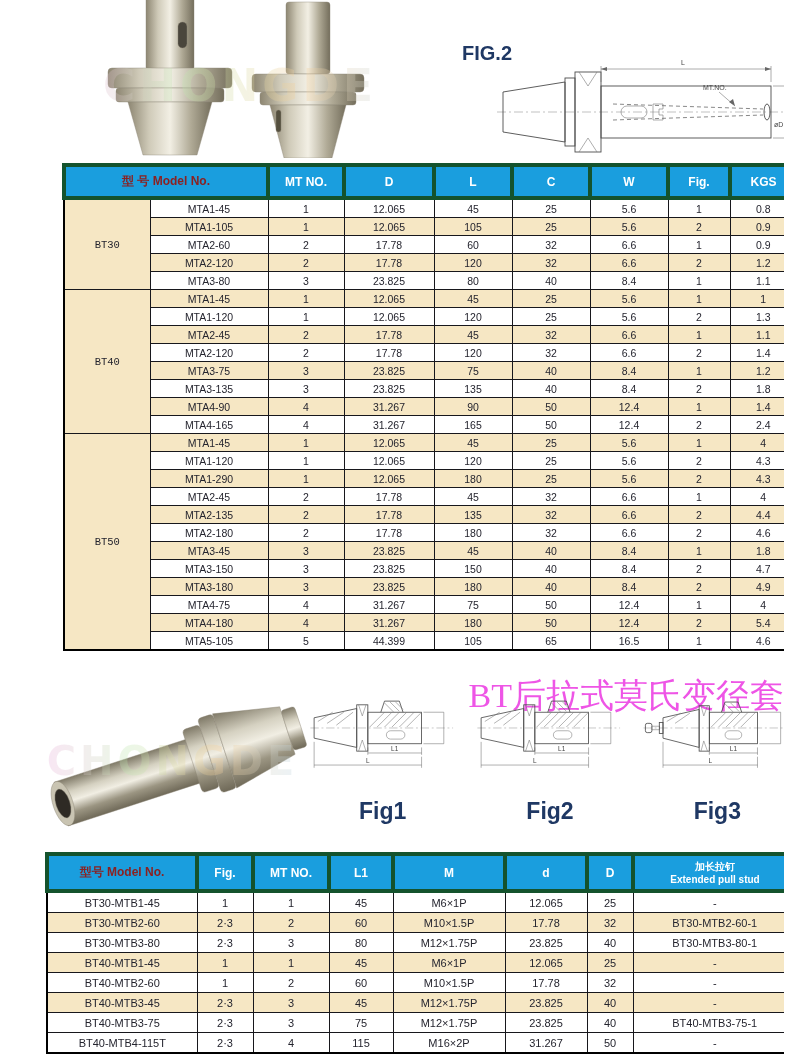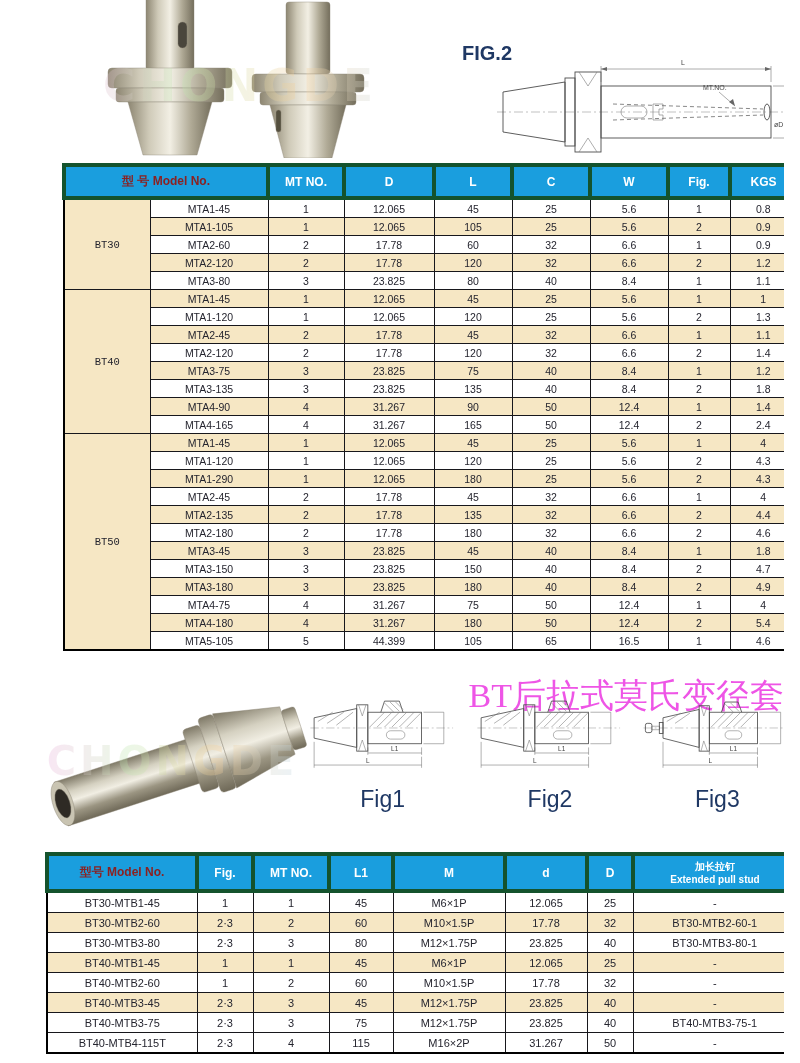--- a/index.html
+++ b/index.html
@@ -16,21 +16,21 @@
              -webkit-background-clip:text;background-clip:text;color:transparent;
              pointer-events:none;}
   .photo-mid .watermark{font-size:40px;top:32%;}
   
   .fig2-label{position:absolute;left:462px;top:42px;font-size:20px;font-weight:bold;
               color:var(--navy);}
   .fig2-drawing{position:absolute;left:495px;top:52px;width:300px;height:112px;}
   .figs-row{position:absolute;left:303px;top:690px;width:494px;display:flex;gap:8px;}
   .fig-item{flex:1;text-align:center;}
   .fig-item svg{width:100%;height:88px;}
-  .fig-caption{margin-top:4px;font-size:23px;font-weight:normal;color:var(--navy);}
+  .fig-caption{margin-top:16px;font-size:23px;font-weight:bold;color:var(--navy);}
   
   .page-title{position:absolute;left:0;top:632px;width:100%;text-align:right;
               font-family:"Liberation Serif",serif;font-size:34px;color:var(--title);margin-top:41px;}
   
   table.spec{position:absolute;border-collapse:collapse;table-layout:fixed;
              border:2px solid #000;font-size:10.5px;}
   #table1{left:62px;top:163px;width:733px;}
   #table2{left:45px;top:852px;width:750px;font-size:11px;}
   table.spec th{background:var(--header-bg);color:#fff;font-weight:bold;
                 border:4px solid #14532d;padding:6px 2px;font-size:12px;}

